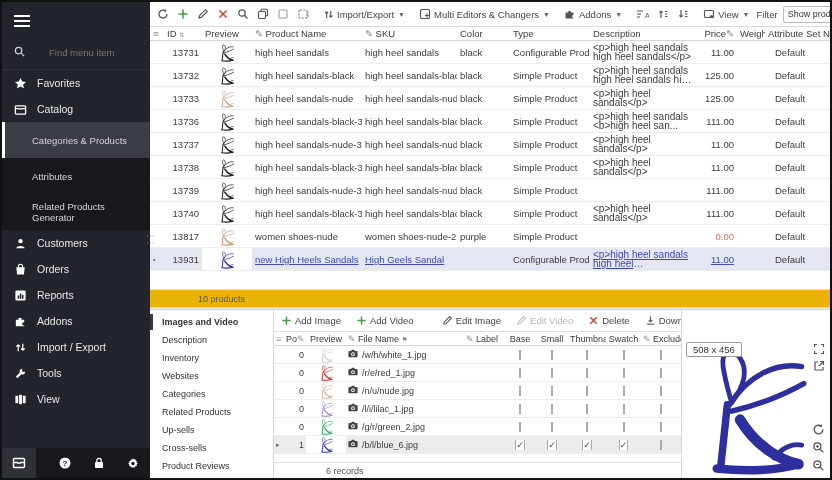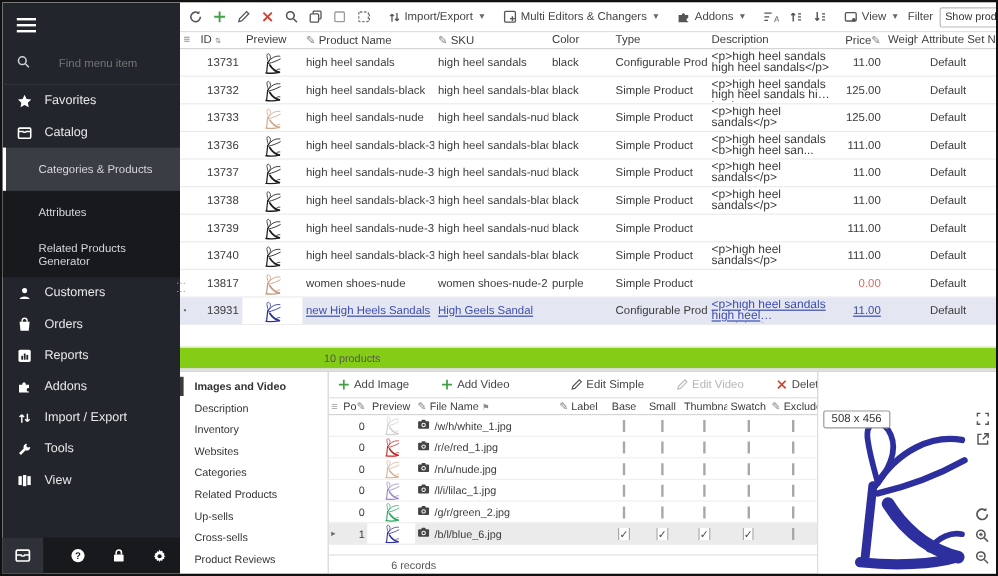--- a/index.html
+++ b/index.html
@@ -41,32 +41,32 @@
   .pgrid { display:flex; flex-direction:column; flex:1; min-height:0; }
   .prow { display:grid; grid-template-columns:14px 38px 50px 110px 95px 53px 80px 109px 38px 28px 1fr; align-items:center; border-bottom:1px solid #ececec; height:23px; }
   .prow.header { height:14px; border-bottom:1px solid #d5d5d5; color:#555; font-size:8.5px; background:#fff; }
   .prow.header .cell { overflow:hidden; white-space:nowrap; }
   .cell { padding:0 3px; overflow:hidden; white-space:nowrap; font-size:9.5px; color:#3b3b3b; }
   .cell.num { text-align:right; }
   .cell.desc { white-space:normal; font-size:10px; line-height:9.5px; display:-webkit-box; -webkit-line-clamp:2; -webkit-box-orient:vertical; max-height:19px; }
   .prow.selected { background:#e4e7f2; }
   .prow.selected .blue { color:#3c4cae;text-decoration:underline; }
   .pempty { flex:1; background:#fff; }
-  .pfooter { height:18px; border-top:1px solid #e0e0e0; display:flex; align-items:center; padding-left:120px; font-size:9px; color:#555; flex-shrink:0; background:#84cc16; }
+  .pfooter { height:18px; border-top:1px solid #e0e0e0; display:flex; align-items:center; padding-left:48px; font-size:9px; color:#555; flex-shrink:0; background:#eab308; }
   .hsep { height:3px; background:#e8e8e8; border-top:1px solid #d5d5d5; border-bottom:1px solid #d5d5d5; flex-shrink:0; }
 
   
   .bottom { height:168px; display:flex; flex-shrink:0; }
   .tabs { width:124px; border-right:1px solid #d5d5d5; padding-top:3px; overflow:hidden; }
   .tab { height:18px; display:flex; align-items:center; padding-left:12px; font-size:9px; color:#333; cursor:pointer; position:relative; }
   .tab.active { font-weight:bold; }
   .tab.active::before { content:""; position:absolute; left:0; top:1px; bottom:1px; width:3px; background:#3a3a3a; }
 
   .imgpanel { flex:1; display:flex; flex-direction:column; min-width:0; border-right:1px solid #d5d5d5; }
-  .imgtoolbar { height:22px; display:flex; align-items:center; padding:0 4px; gap:20px; border-bottom:1px solid #e0e0e0; white-space:nowrap; overflow:hidden; }
+  .imgtoolbar { height:22px; display:flex; align-items:center; padding:0 4px; gap:9px; border-bottom:1px solid #e0e0e0; white-space:nowrap; overflow:hidden; }
   .tbtn.disabled { color:#b5b5b5; }
   .igrid { flex:1; display:flex; flex-direction:column; min-height:0; }
   .irow { display:grid; grid-template-columns:10px 22px 40px 118px 40px 32px 32px 38px 35px 1fr; align-items:center; height:18px; border-bottom:1px solid #efefef; }
   .irow.header { height:14px; font-size:8px; color:#555; border-bottom:1px solid #d5d5d5; }
   .icell { padding:0 2px; overflow:hidden; white-space:nowrap; font-size:9px; color:#3b3b3b; }
   .icell.ctr { text-align:center; }
   .irow.selected { background:#ebebeb; }
   .chk { width:11px; height:11px; border:1px solid #a8a8a8; border-radius:1px; margin:0 auto; background:#fff; font-size:9px; line-height:9px; text-align:center; color:#444; cursor:pointer; }
   .ifooter { height:16px; border-top:1px solid #e0e0e0; display:flex; align-items:center; padding-left:52px; font-size:9px; color:#555; }
   .fname { display:flex; align-items:center; gap:4px; }
@@ -630,21 +630,21 @@
               <svg width="11" height="11" viewBox="0 0 12 12">
                 <path d="M6 1.5v9M1.5 6h9" stroke="#43a047" stroke-width="1.6"></path>
               </svg>
               <span>Add Video</span>
             </span>
           <span class="tsep"></span>
           <span class="tbtn">
               <svg width="11" height="11" viewBox="0 0 12 12">
                 <path d="M2 10l.6-2.4 5.9-5.9 1.8 1.8-5.9 5.9z" fill="none" stroke="#555" stroke-width="1.1"></path>
               </svg>
-              <span>Edit Simple</span>
+              <span>Edit Image</span>
             </span>
           <span class="tbtn disabled">
               <svg width="11" height="11" viewBox="0 0 12 12">
                 <path d="M2 10l.6-2.4 5.9-5.9 1.8 1.8-5.9 5.9z" fill="none" stroke="#bbb" stroke-width="1.1"></path>
               </svg>
               <span>Edit Video</span>
             </span>
           <span class="tbtn">
               <svg width="11" height="11" viewBox="0 0 12 12">
                 <path d="M2.5 2.5l7 7M9.5 2.5l-7 7" stroke="#d23f31" stroke-width="1.5"></path>

